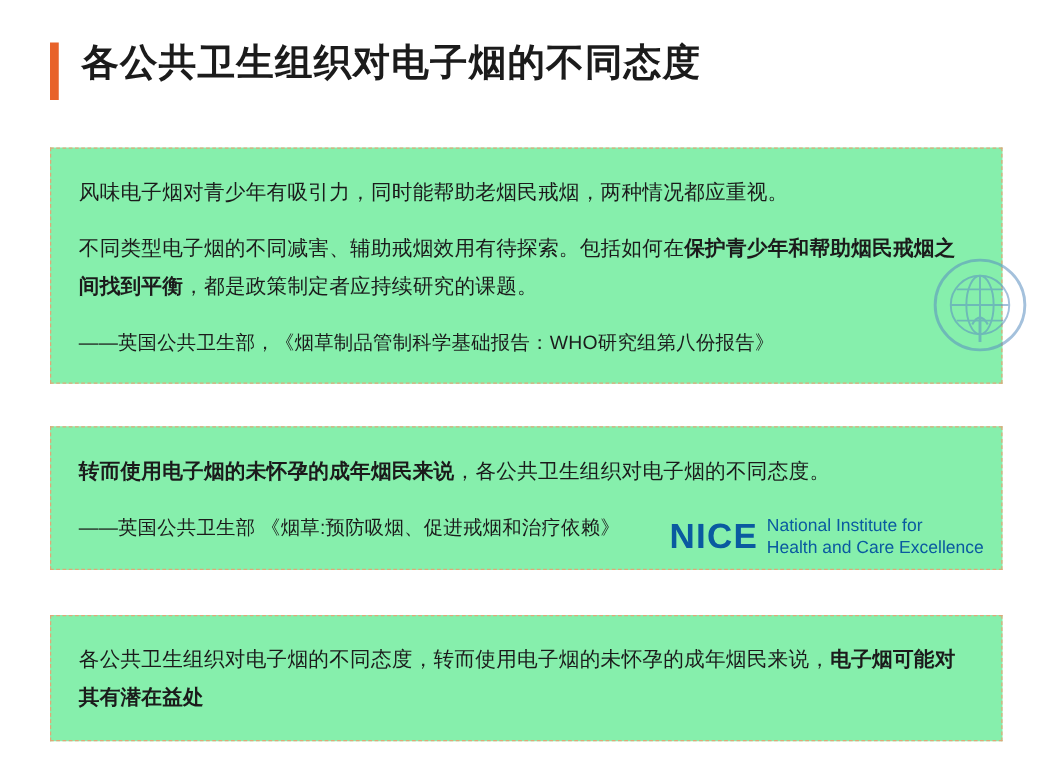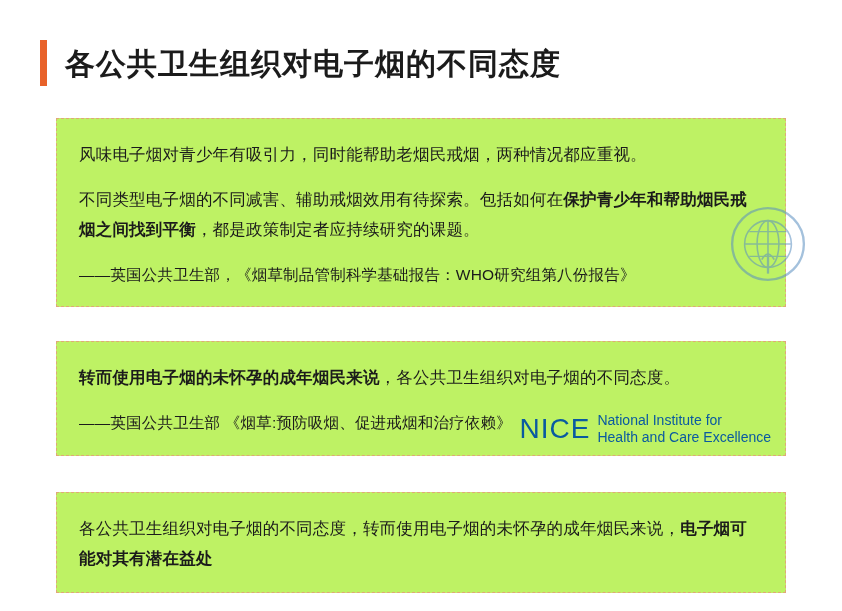--- a/index.html
+++ b/index.html
@@ -19,21 +19,21 @@
     position: relative;
     width: 842px;
     height: 611px;
     box-sizing: border-box;
     padding: 0 32px;
   }
 
   
   .title-row {
     display: flex;
-    align-items: center;
+    align-items: flex-start;
     padding-top: 34px;
     padding-left: 8px;
     height: 58px;
   }
   .title-bar {
     width: 7px;
     height: 46px;
     background: #e8622a;
     margin-right: 18px;
     flex: 0 0 auto;
@@ -45,23 +45,23 @@
     color: #1b1b1b;
     line-height: 1.1;
     white-space: nowrap;
   }
 
   
   .quote-block {
     position: relative;
     border: 1px dashed #e0a878;
     box-sizing: border-box;
-    margin: 0 24px;
+    margin: 0 8px;
     padding: 20px 22px 18px 22px;
-    background: #bef264;
+    background: #86efac;
   }
   .quote-block.b1 { margin-top: 26px; }
   .quote-block.b2 { margin-top: 34px; }
   .quote-block.b3 { margin-top: 36px; }
 
   .para {
     font-size: 16.5px;
     line-height: 1.85;
     color: #1b1b1b;
     margin: 0 0 14px 0;
@@ -89,21 +89,21 @@
   .nice-logo {
     position: absolute;
     right: 14px;
     bottom: 8px;
     display: flex;
     align-items: center;
     gap: 7px;
   }
   .nice-word {
     font-size: 28px;
-    font-weight: normal;
+    font-weight: bold;
     color: #0a5aa0;
     letter-spacing: 1px;
     line-height: 1;
   }
   .nice-sub {
     font-size: 14px;
     color: #0a5aa0;
     line-height: 1.25;
     white-space: pre-line;
   }

